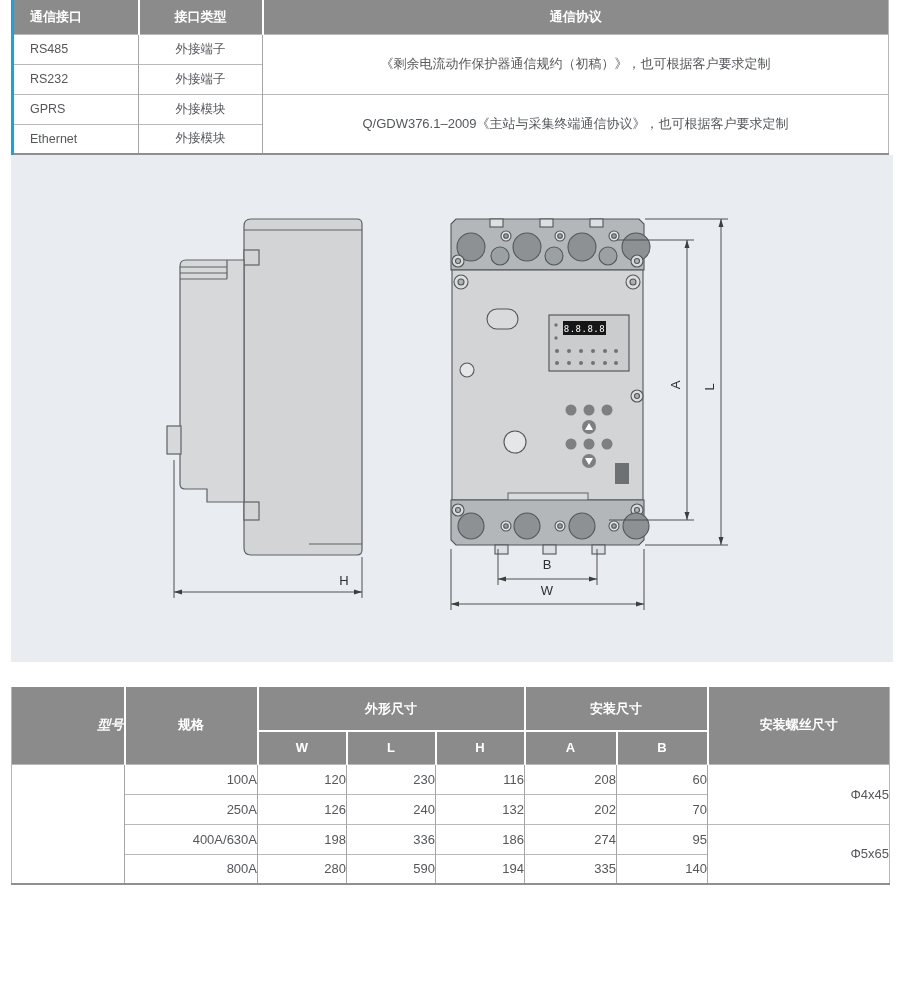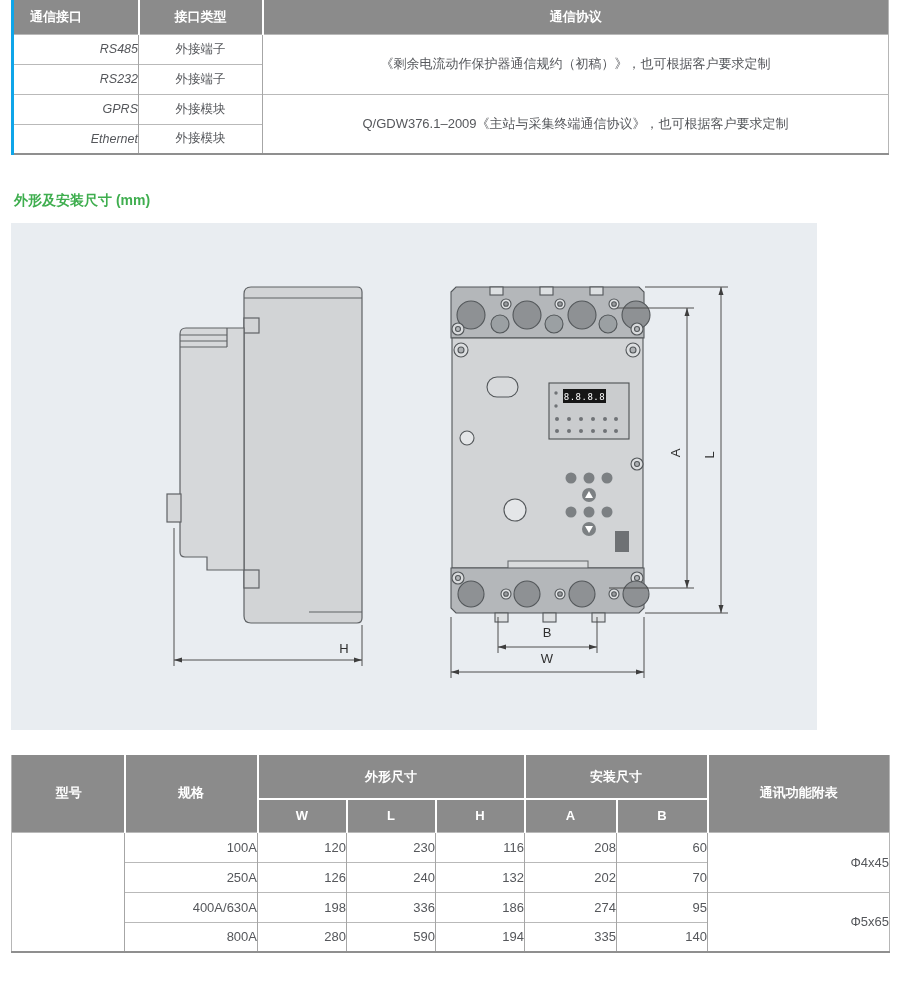--- a/index.html
+++ b/index.html
@@ -9,34 +9,34 @@
   .sec-title { color:#3fae4f; font-size:14px; font-weight:bold; margin:10px 0 9px 3px; }
   .sec-title.second { margin-top:37px; margin-bottom:13px; }
 
   
   table { border-collapse:collapse; table-layout:fixed; width:878px; }
   .t1 { border-left:3px solid #0ea5e9; border-right:1px solid #b6b6b6; border-bottom:2px solid #8f8f8f;padding-left:7px; }
   .t1 th { background:#8b8b8b; color:#fff; font-size:13px; font-weight:bold; height:34px; text-align:center; }
   .t1 th.sepl, .t2 th.sepl { border-left:2px solid #fff; }
   .t1 th.h-if { text-align:left; padding-left:16px; }
   .t1 td { height:30px; font-size:12.5px; color:#55575b; text-align:center; border-top:1px solid #b9b9b9; }
-  .t1 td.c-if { text-align:right; padding-left:16px;font-style:italic; }
+  .t1 td.c-if { text-align:left; padding-left:16px; }
   .vl { border-left:1px solid #a6a6a6; }
   .t1 td.c-pr { font-size:13px; }
 
   
-  .panel { width:806px; height:507px; background:#e9edf1; }
+  .panel { width:882px; height:507px; background:#e9edf1; }
 
   
   .t2 { margin-top:25px; border-left:1px solid #b6b6b6; border-right:1px solid #b6b6b6; border-bottom:2px solid #8f8f8f; }
   .t2 th { background:#8b8b8b; color:#fff; font-size:13px; font-weight:bold; text-align:center;margin-top:44px; }
   .t2 tr.hr1 { height:44px; }
   .t2 tr.hr2 { height:33px; }
   .t2 th.grp { border-bottom:2px solid #fff; }
-  .t2 th.h-model { text-align:center; padding-left:2px; }
+  .t2 th.h-model { text-align:right; padding-left:2px;font-style:italic; }
   .t2 td { height:30px; font-size:13px; color:#55575b; text-align:right; border-top:1px solid #b9b9b9; }
   svg text { font-family:"Liberation Sans","DejaVu Sans",sans-serif; }
   .dimlbl { font-size:13px; fill:#2f2f2f; }
   .seg { font-family:"DejaVu Sans Mono",monospace; font-size:9px; fill:#ffffff; letter-spacing:0.5px; }
 </style>
 </head>
 <body>
 
 <div class="content">
 
@@ -69,21 +69,20 @@
         <td class="vl">外接模块</td>
         <td class="vl c-pr" rowspan="2">Q/GDW376.1–2009《主站与采集终端通信协议》，也可根据客户要求定制</td>
       </tr>
       <tr>
         <td class="c-if">Ethernet</td>
         <td class="vl">外接模块</td>
       </tr>
     </tbody>
   </table>
 
-  <div class="sec-title second">外形及安装尺寸 (mm)</div>
 
   <div class="panel">
     <svg width="878" height="507" viewBox="0 0 878 507">
 
       <g stroke="#5f6265" stroke-width="1.2" fill="none">
         <path d="M240 64 Q233 64 233 71 L233 393 Q233 400 240 400 L346 400 Q351 400 351 395 L351 69 Q351 64 346 64 Z" fill="#d2d4d6"></path>
         <line x1="233" y1="75" x2="351" y2="75"></line>
         <line x1="298" y1="389" x2="351" y2="389"></line>
         <rect x="233" y="95" width="15" height="15" fill="#d2d4d6"></rect>
         <rect x="233" y="347" width="15" height="18" fill="#d2d4d6"></rect>
@@ -232,21 +231,21 @@
       <col style="width:92px">
         <col style="width:91px">
         <col style="width:182px">
     </colgroup>
     <thead>
       <tr class="hr1">
         <th class="h-model" rowspan="2">型号</th>
         <th class="sepl" rowspan="2">规格</th>
         <th class="sepl grp" colspan="3">外形尺寸</th>
         <th class="sepl grp" colspan="2">安装尺寸</th>
-        <th class="sepl" rowspan="2">通讯功能附表</th>
+        <th class="sepl" rowspan="2">安装螺丝尺寸</th>
       </tr>
       <tr class="hr2">
         <th class="sepl">W</th>
         <th class="sepl">L</th>
         <th class="sepl">H</th>
         <th class="sepl">A</th>
         <th class="sepl">B</th>
       </tr>
     </thead>
     <tbody>

